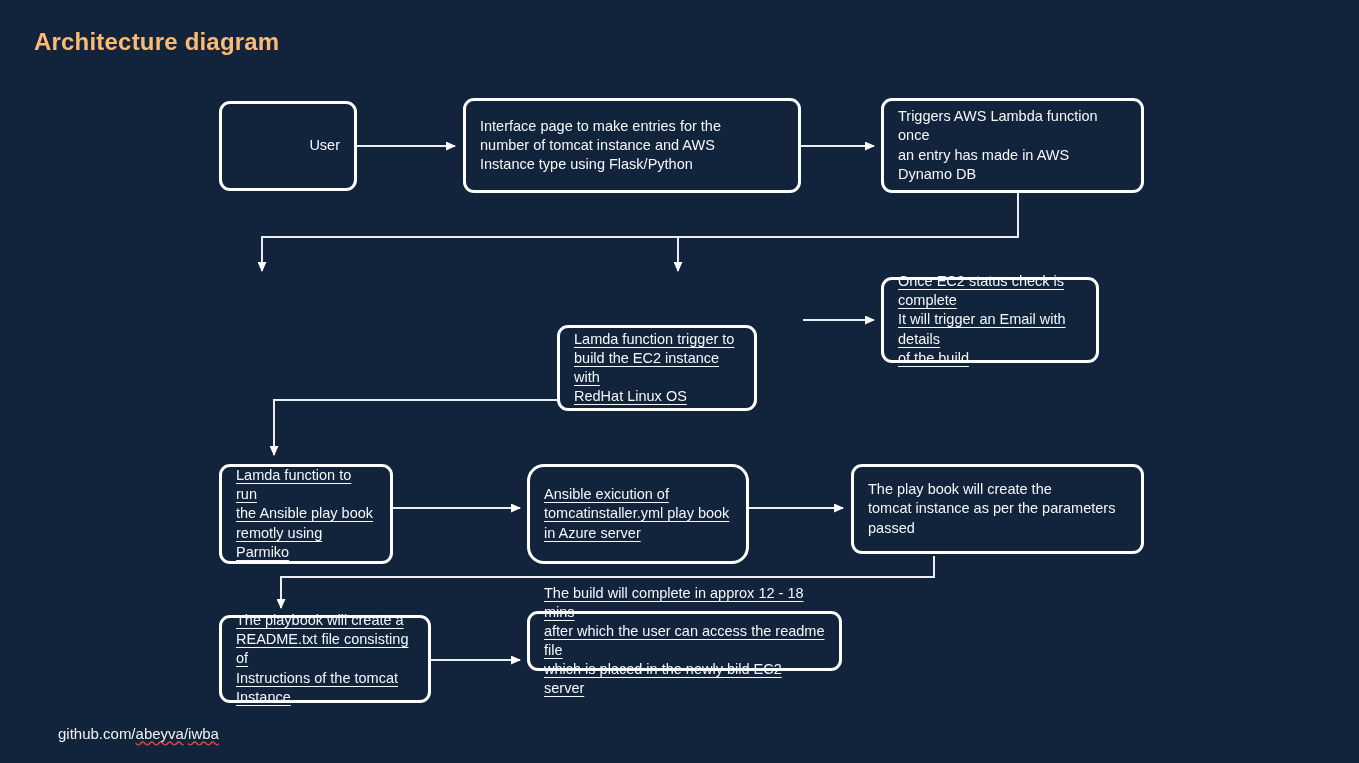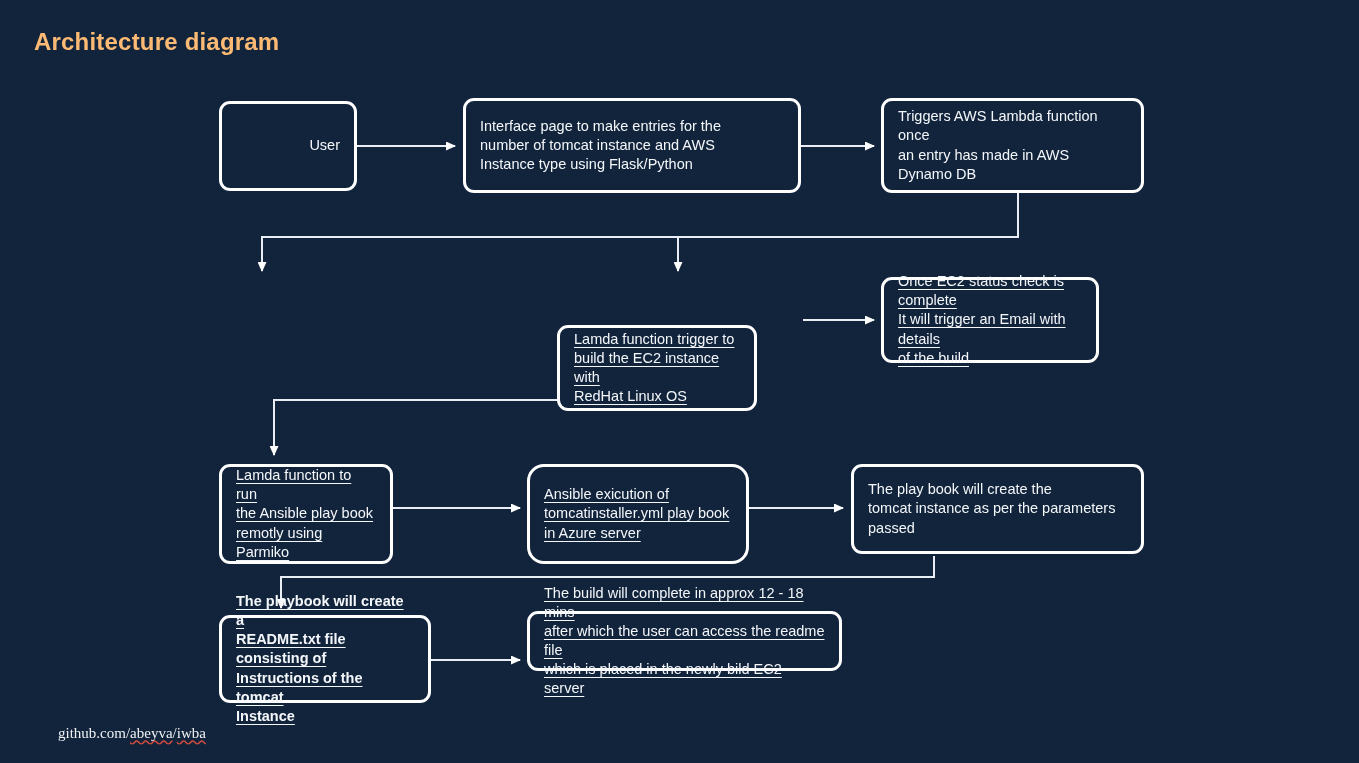--- a/index.html
+++ b/index.html
@@ -29,21 +29,20 @@
     color: #fdba74;
     white-space: nowrap;
   }
   .footer-link {
     position: absolute;
     left: 58px;
     top: 725px;
     font-size: 15px;
     color: #eef2f6;
     white-space: nowrap;
-    font-family: Liberation Serif, serif;
   }
   .sp { text-decoration: underline wavy #d24b3e; text-decoration-skip-ink: none; }
 
   svg.wires {
     position: absolute;
     left: 0;
     top: 0;
     width: 1359px;
     height: 763px;
     pointer-events: none;
@@ -142,21 +141,21 @@
 in Azure server</div>
   </div>
 
   <div class="node" style="left:851px; top:464px; width:293px; height:90px;">
     <div class="txt">The play book will create the
 tomcat instance as per the parameters
 passed</div>
   </div>
 
   <div class="node" style="left:219px; top:615px; width:212px; height:88px;">
-    <div class="txt underline-txt" style="text-decoration:underline; text-underline-offset:3px; text-decoration-thickness:1px;font-weight:bold;">The playbook will create a 
+    <div class="txt underline-txt" style="text-decoration:underline; text-underline-offset:3px; text-decoration-thickness:1px;">The playbook will create a 
 README.txt file consisting of
 Instructions of the tomcat 
 Instance </div>
   </div>
 
   <div class="node underlined" style="left:527px; top:611px; width:315px; height:60px;">
     <div class="txt">The build will complete in approx 12 - 18 mins 
 after which the user can access the  readme file 
 which is placed in the newly bild EC2 server</div>
   </div>

